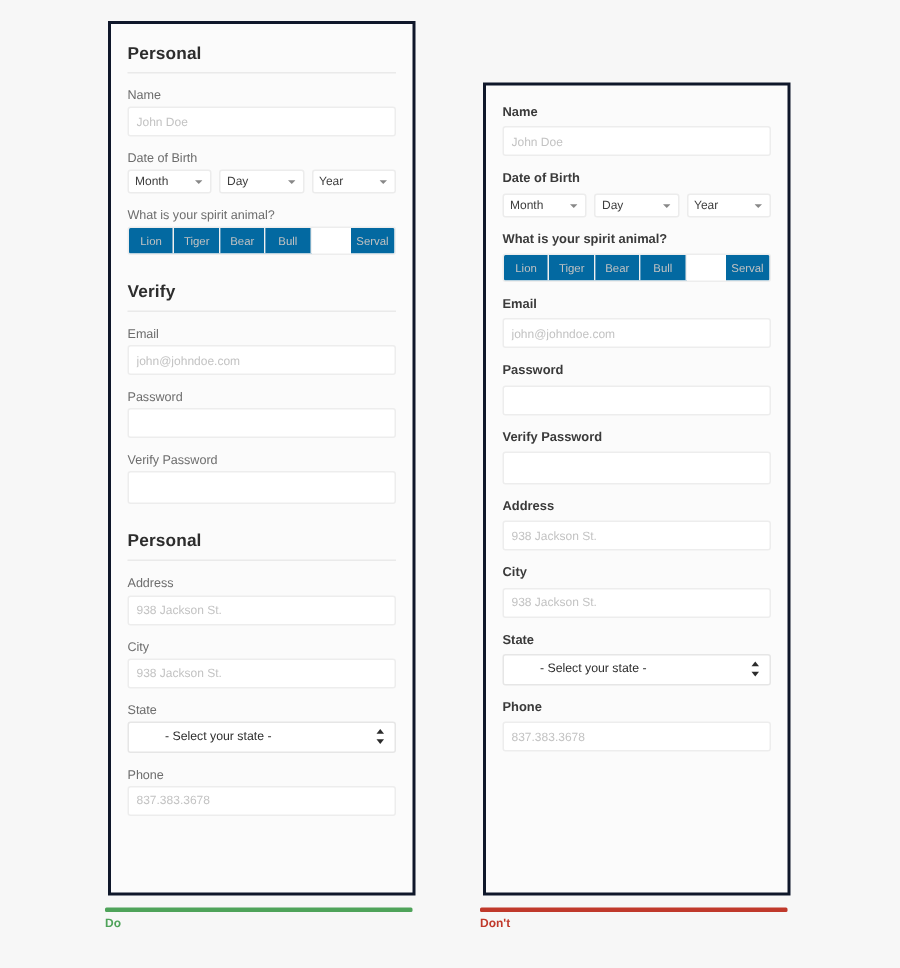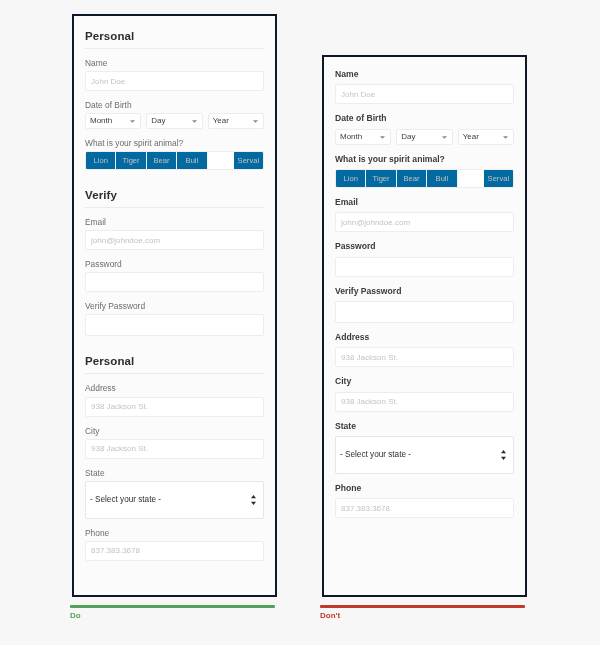--- a/index.html
+++ b/index.html
@@ -150,28 +150,28 @@
     height: 100%;
     box-sizing: border-box;
     white-space: nowrap;
   }
   .seg:last-child { border-right: none; margin-left: 26px; }
 
   
   .state-sel {
     position: relative;
     width: 100%;
-    height: 38px;
+    height: 21px;
     background: #ffffff;
     border: 1px solid #e6e6e6;
     border-radius: 2px;
     box-sizing: border-box;
     display: flex;
     align-items: center;
-    padding: 0 20px 0 4px;
+    padding: 0 20px 0 24px;
   }
   .state-sel .txt {
     font-size: 8.2px;
     color: #2e2e2e;
     line-height: 1;
   }
   .stepper {
     position: absolute;
     right: 6px;
     top: 50%;

